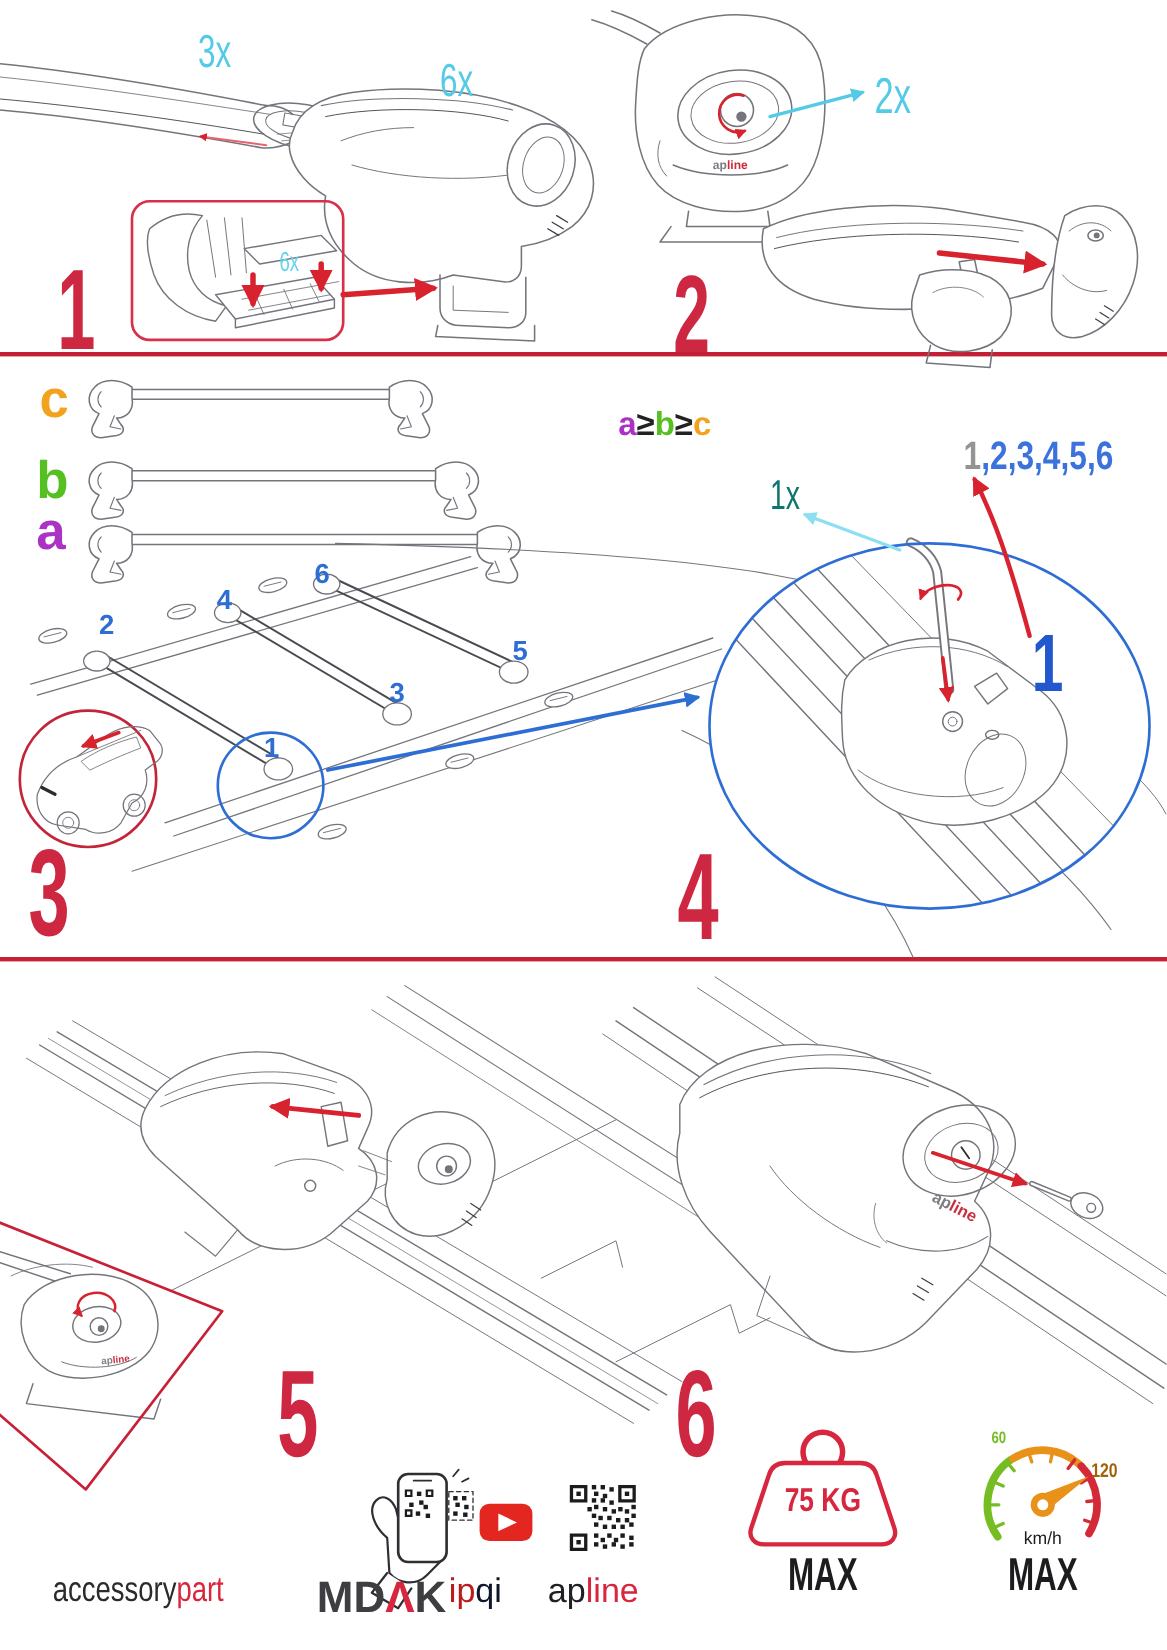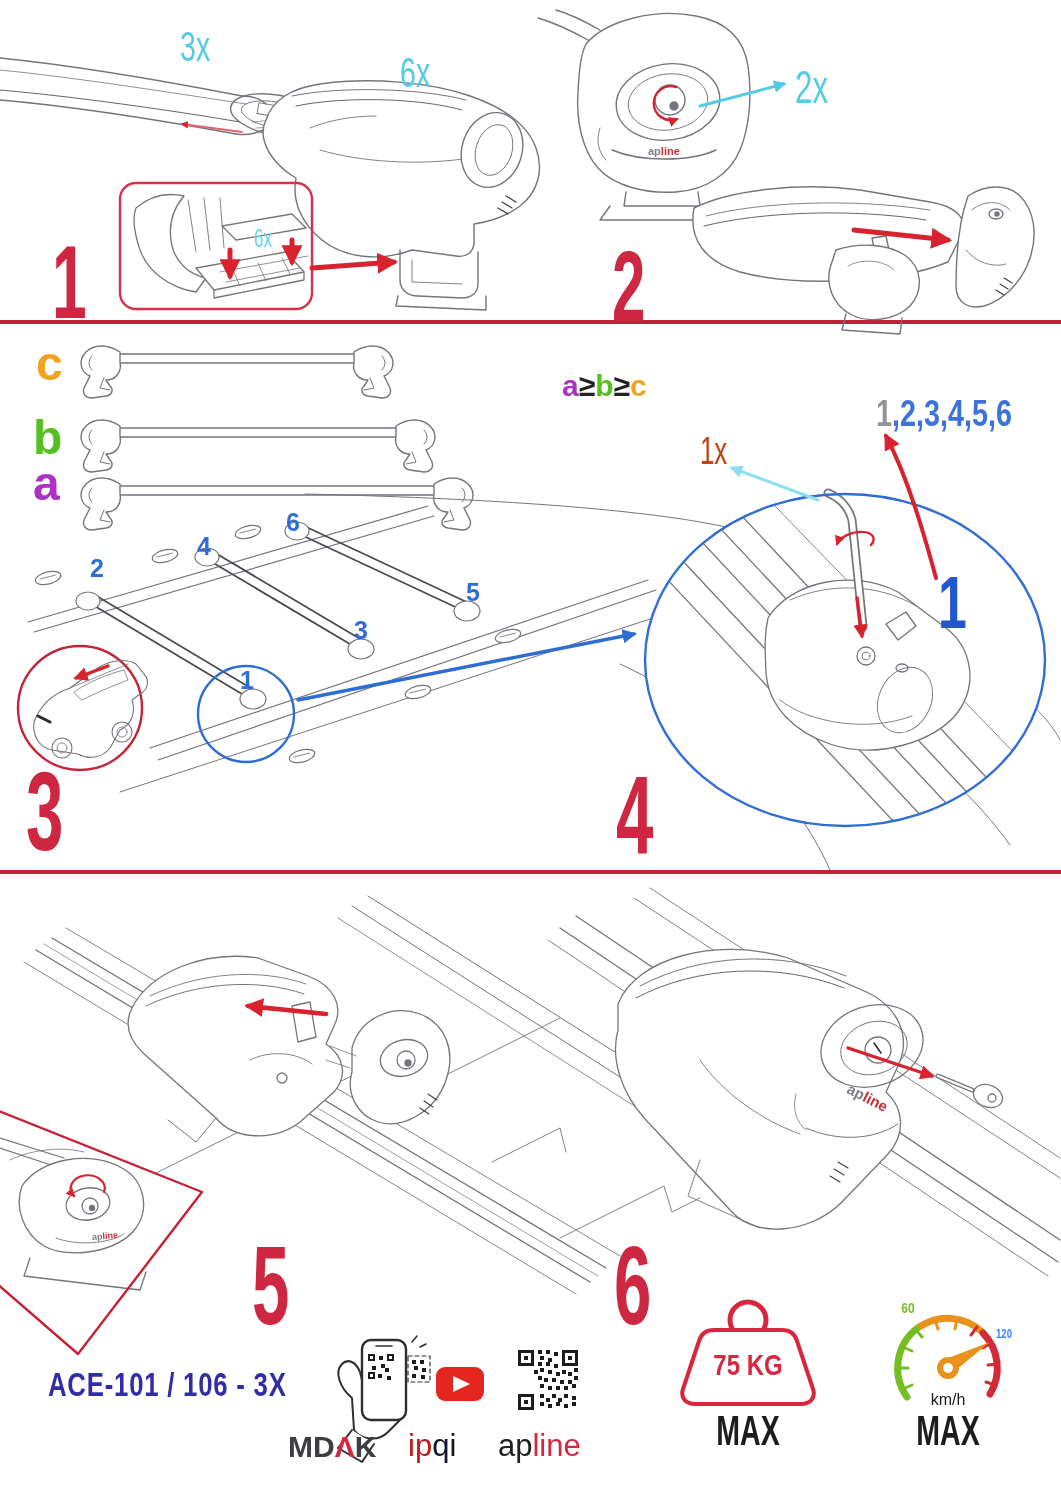--- a/index.html
+++ b/index.html
@@ -386,36 +386,36 @@
 <div class="lbl" style="left:562px;top:360px;font-size:30px;font-weight:700;margin-top:11px;"><span style="color:#AB32C4;">a</span><span style="color:#222;">≥</span><span style="color:#56BF21;">b</span><span style="color:#222;">≥</span><span style="color:#F2A21D;">c</span></div>
 
 <div class="lbl roofnum" style="left:90px;top:556px;"><span>2</span></div>
 <div class="lbl roofnum" style="left:197px;top:534px;"><span>4</span></div>
 <div class="lbl roofnum" style="left:286px;top:510px;"><span>6</span></div>
 <div class="lbl roofnum" style="left:354px;top:618px;"><span>3</span></div>
 <div class="lbl roofnum" style="left:466px;top:580px;"><span>5</span></div>
 <div class="lbl roofnum" style="left:240px;top:668px;"><span>1</span></div>
 <div class="lbl stepnum" style="left:26px;top:756px;font-size:112px;"><span class="cx" style="transform:scaleX(.6);">3</span></div>
 
-<div class="lbl" style="left:700px;top:432px;font-size:38px;color:#c2410c;text-align:right;"><span class="cx">1x</span></div>
+<div class="lbl" style="left:700px;top:432px;font-size:38px;color:#0f766e;text-align:right;"><span class="cx">1x</span></div>
 <div class="lbl" style="left:876px;top:396px;font-size:36px;font-weight:700;"><span class="cx8"><span style="color:#949494;">1</span><span style="color:#3B72DB;">,2,3,4,5,6</span></span></div>
 <div class="lbl" style="left:938px;top:566px;font-size:74px;font-weight:700;color:#2257CE;"><span class="cx" style="transform:scaleX(.7);">1</span></div>
 <div class="lbl stepnum" style="left:616px;top:760px;font-size:112px;"><span class="cx" style="transform:scaleX(.6);">4</span></div>
 
 <div class="lbl stepnum" style="left:252px;top:1230px;font-size:112px;"><span class="cx" style="transform:scaleX(.6);">5</span></div>
 <div class="lbl footlogo" style="left:92px;top:1232px;font-size:9px;transform:rotate(-5deg);"><span class="g">ap</span><span class="r">line</span></div>
 
 <div class="lbl stepnum" style="left:614px;top:1230px;font-size:112px;"><span class="cx" style="transform:scaleX(.6);">6</span></div>
 <div class="lbl footlogo" style="left:846px;top:1090px;font-size:15px;transform:rotate(27deg);"><span class="g">ap</span><span class="r">line</span></div>
 
-<div class="lbl" style="left:48px;top:1368px;font-size:33px;font-weight:700;color:#322CA6;letter-spacing:1px;"><span class="cx8" style="transform:scaleX(.78);">ACE-101 / 106 - 3X</span></div>
-<div class="lbl" style="left:288px;top:1432px;font-size:30px;font-weight:700;"><span style="color:#3d3d42;">MD</span><span style="color:#D7263D;">Λ</span><span style="color:#3d3d42;">K</span></div>
+<div class="lbl" style="left:48px;top:1428px;font-size:32px;"><span class="cx8" style="transform:scaleX(.78);"><span style="color:#2B2B2B;">accessory</span><span style="color:#D7263D;">part</span></span></div>
+<div class="lbl" style="left:288px;top:1432px;font-size:40px;font-weight:700;"><span style="color:#3d3d42;">MD</span><span style="color:#D7263D;">Λ</span><span style="color:#3d3d42;">K</span></div>
 <div class="lbl" style="left:408px;top:1430px;font-size:31px;"><span style="color:#b91c1c;">ip</span><span style="color:#0f172a;">qi</span></div>
 <div class="lbl" style="left:498px;top:1430px;font-size:31px;"><span style="color:#202024;">ap</span><span style="color:#D7263D;">line</span></div>
 
 <div class="lbl ctr" style="left:748px;top:1350px;font-size:30px;font-weight:700;color:#D7263D;"><span class="cx8">75 KG</span></div>
 <div class="lbl ctr" style="left:748px;top:1410px;font-size:42px;font-weight:700;color:#1c1c1e;"><span class="cx">MAX</span></div>
 <div class="lbl ctr" style="left:908px;top:1300px;font-size:15px;font-weight:700;color:#76BD22;"><span class="cx8">60</span></div>
-<div class="lbl ctr" style="left:1004px;top:1328px;font-size:12px;font-weight:700;color:#3b82f6;"><span class="cx8">120</span></div>
+<div class="lbl ctr" style="left:1004px;top:1328px;font-size:18px;font-weight:700;color:#a16207;"><span class="cx8">120</span></div>
 <div class="lbl ctr" style="left:948px;top:1392px;font-size:16px;color:#1c1c1e;"><span>km/h</span></div>
 <div class="lbl ctr" style="left:948px;top:1410px;font-size:42px;font-weight:700;color:#1c1c1e;"><span class="cx">MAX</span></div>
 
 </div>
 
 </body></html>

